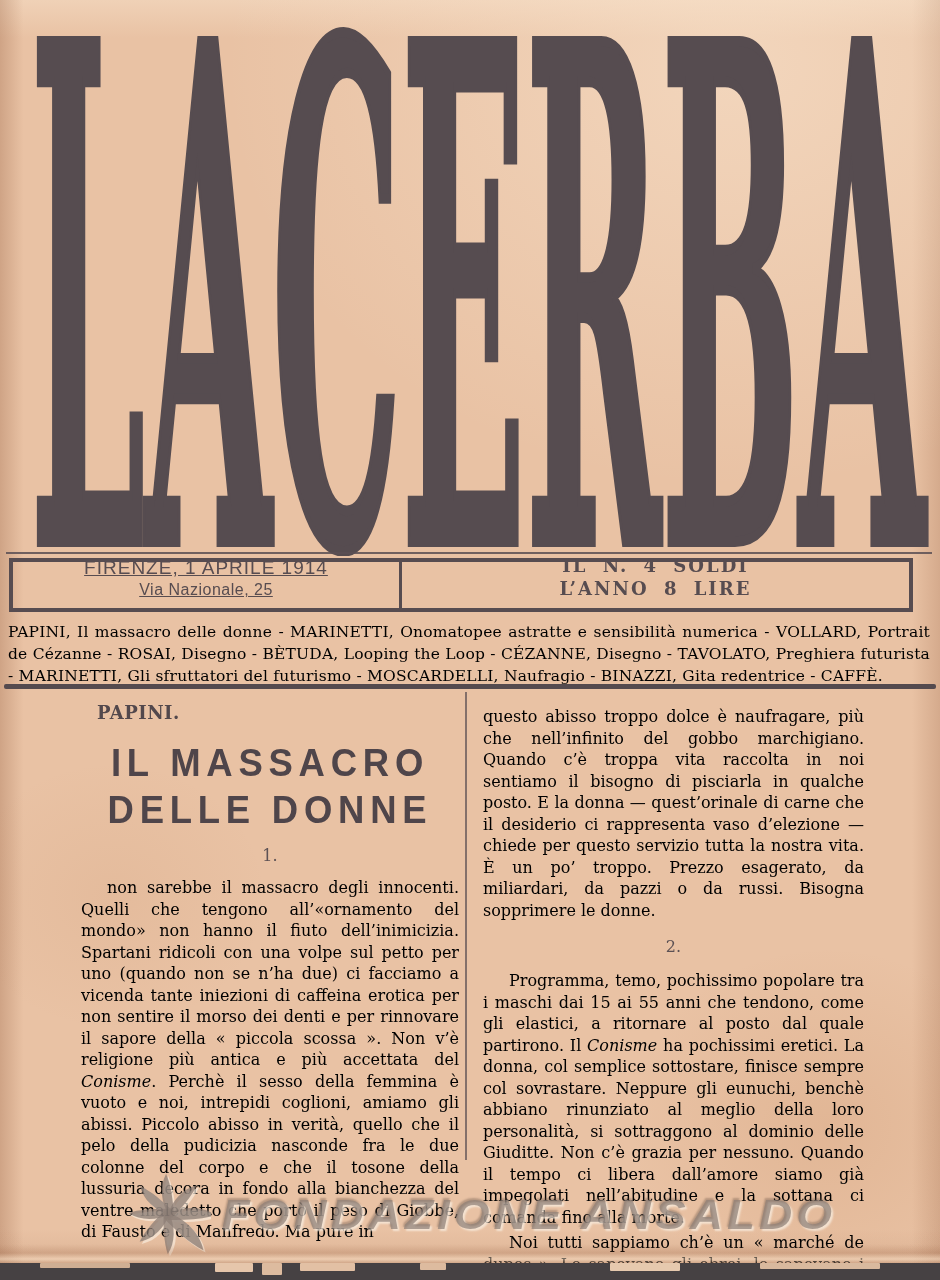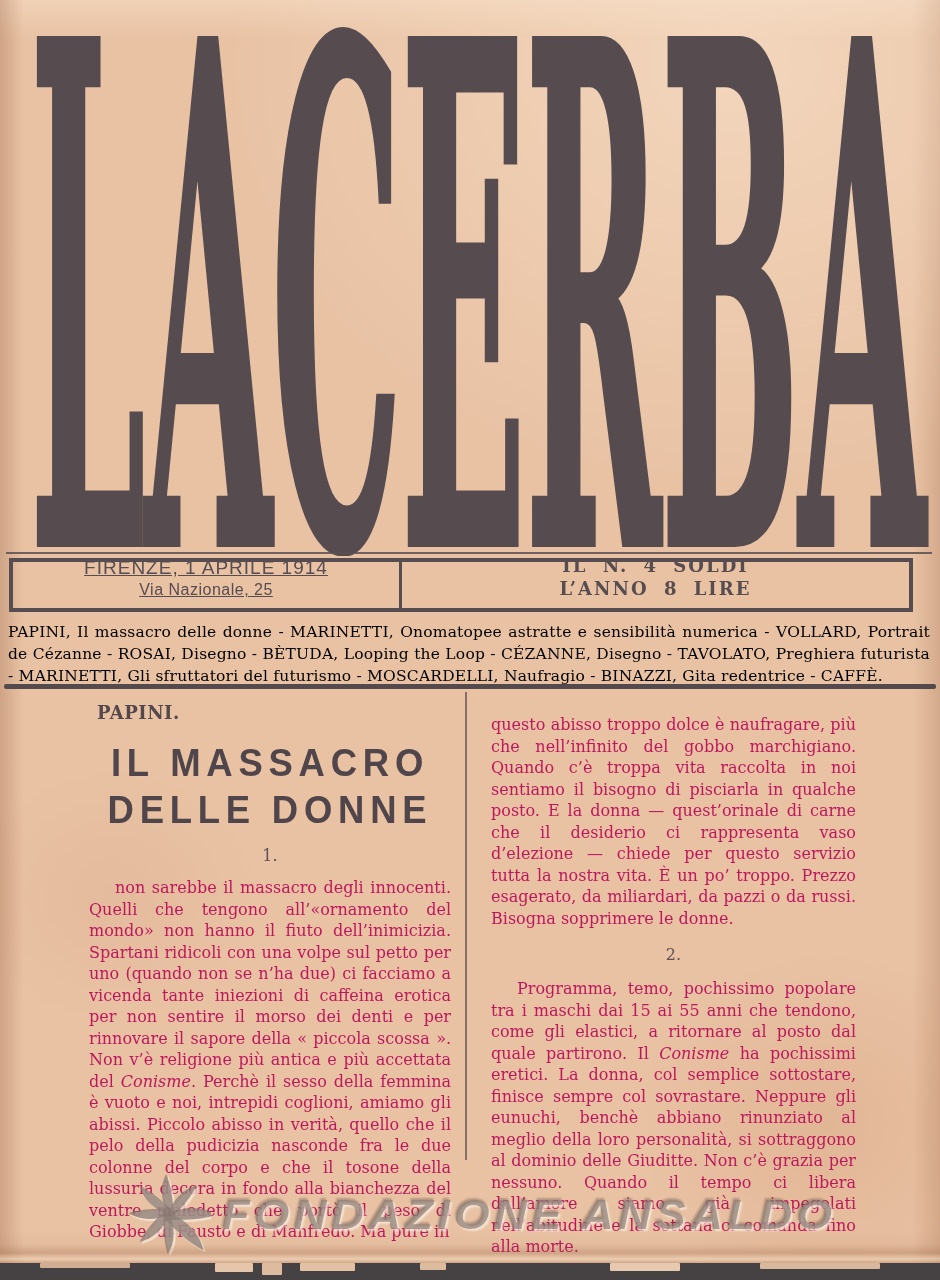--- a/index.html
+++ b/index.html
@@ -38,21 +38,21 @@
   .col-left{position:absolute;left:77px;top:0;width:386px;}
   .col-right{position:absolute;left:479px;top:2px;width:389px;}
   .author{font-weight:bold;font-size:18px;letter-spacing:.5px;margin:2px 0 0 20px;color:#53484c;}
   .big-title{
     margin-top:17px;text-align:center;font-family:"Liberation Sans",sans-serif;font-weight:bold;
     font-size:38px;line-height:47px;letter-spacing:6px;color:#4f454a;
     transform:scaleX(0.96);transform-origin:center;white-space:nowrap;
   }
   .section-num{text-align:center;font-size:16px;margin:12px 0 12px;color:#5c5154;}
   .col-right .section-num{margin:16px 0 14px;}
-  p.body-p{margin:12px;font-size:16px;line-height:21.5px;text-align:justify;color:#be185d;}
+  p.body-p{margin:4px;font-size:16px;line-height:21.5px;text-align:justify;color:#000000;}
   p.body-p.indent{text-indent:26px;}
   p.body-p + p.body-p{margin-top:0;}
   .watermark{
     position:absolute;left:126px;top:1164px;width:710px;height:100px;
     display:flex;align-items:center;gap:10px;opacity:.92;pointer-events:none;
   }
   .wm-text{
     font-family:"Liberation Sans",sans-serif;font-weight:bold;font-style:italic;
     text-transform:uppercase;font-size:46px;letter-spacing:4px;white-space:nowrap;
     color:rgba(136,124,117,0.72);

